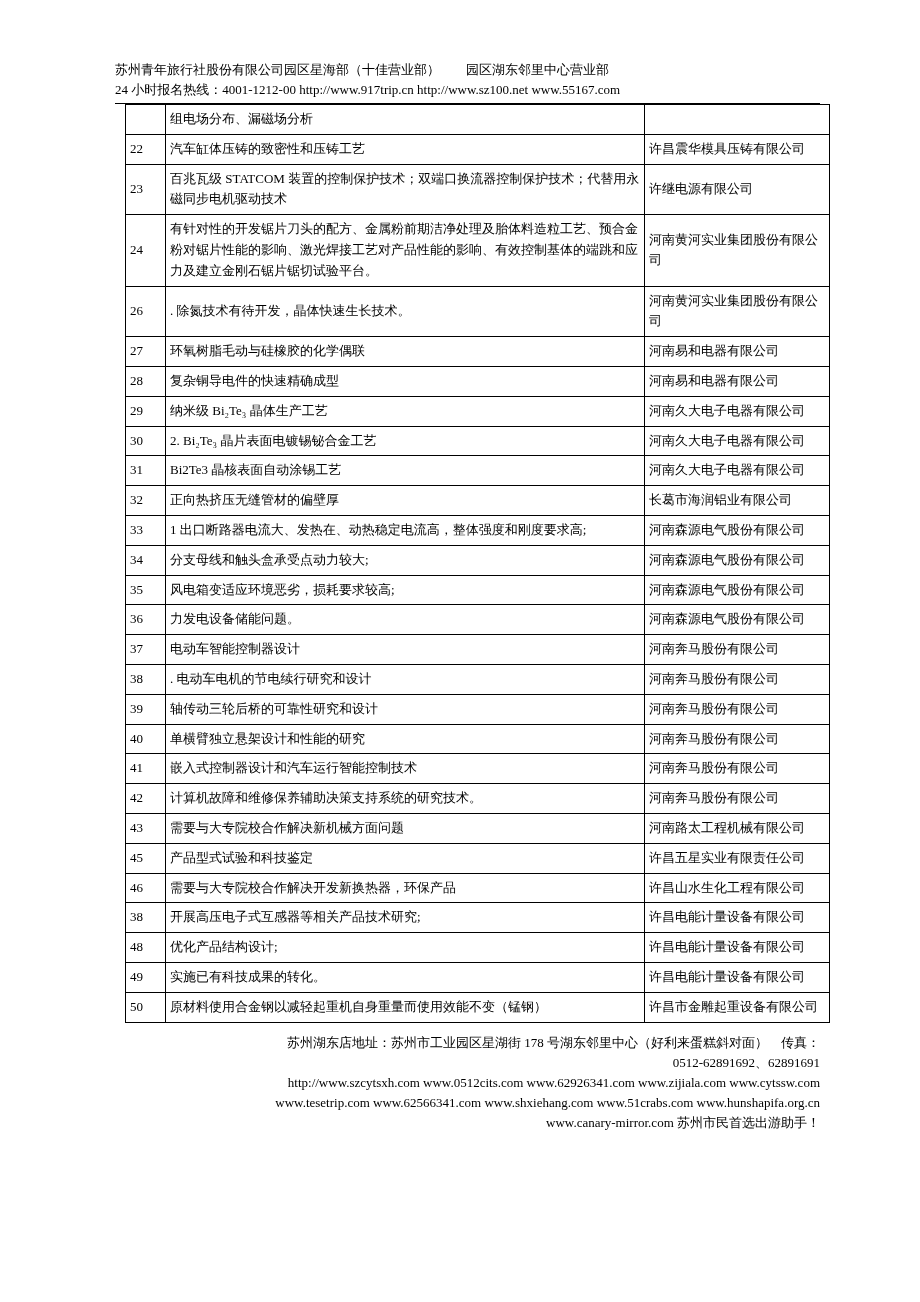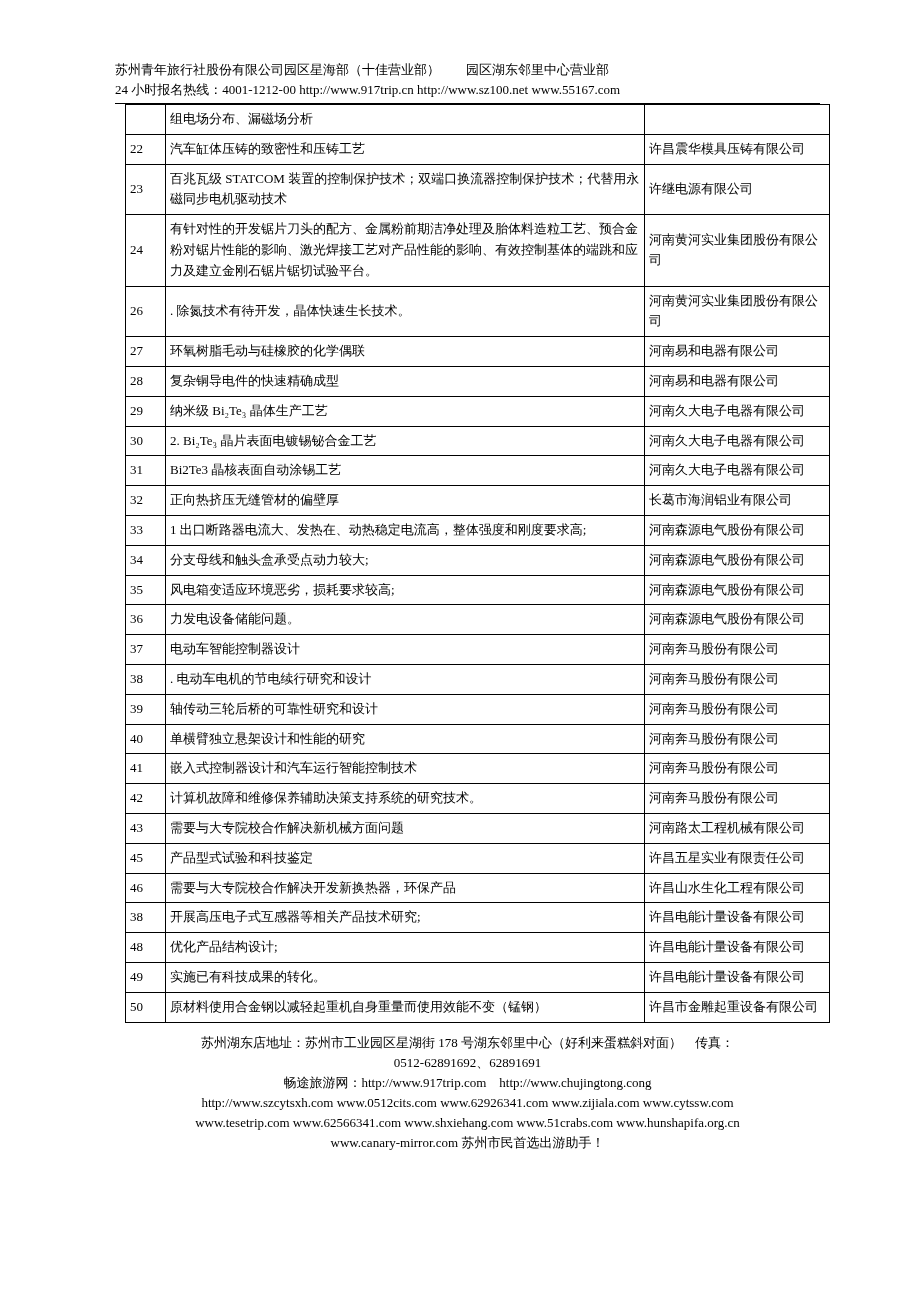--- a/index.html
+++ b/index.html
@@ -37,21 +37,21 @@
       font-size: 13px;
       line-height: 1.6;
       word-wrap: break-word;
     }
     col.c1 { width: 40px; }
     col.c2 { width: auto; }
     col.c3 { width: 185px; }
     td.num { }
     .footer {
       margin-top: 10px;
-      text-align: center;
+      text-align: right;
       font-size: 13px;
       line-height: 1.55;
     }
   </style>
 </head>
 <body>
 
 <div class="page">
   <div class="header">
     <div>苏州青年旅行社股份有限公司园区星海部（十佳营业部）  园区湖东邻里中心营业部</div>
@@ -205,18 +205,17 @@
           <td class="num">50</td>
           <td>原材料使用合金钢以减轻起重机自身重量而使用效能不变（锰钢）</td>
           <td>许昌市金雕起重设备有限公司</td>
         </tr>
       </tbody>
   </table>
 
   <div class="footer">
     <div>苏州湖东店地址：苏州市工业园区星湖街 178 号湖东邻里中心（好利来蛋糕斜对面） 传真：</div>
     <div>0512-62891692、62891691</div>
-    <div>畅途旅游网：http://www.917trip.com http://www.chujingtong.cong</div>
     <div>http://www.szcytsxh.com www.0512cits.com www.62926341.com www.zijiala.com www.cytssw.com</div>
     <div>www.tesetrip.com www.62566341.com www.shxiehang.com www.51crabs.com www.hunshapifa.org.cn</div>
     <div>www.canary-mirror.com 苏州市民首选出游助手！</div>
   </div>
 </div>
 
 </body></html>

